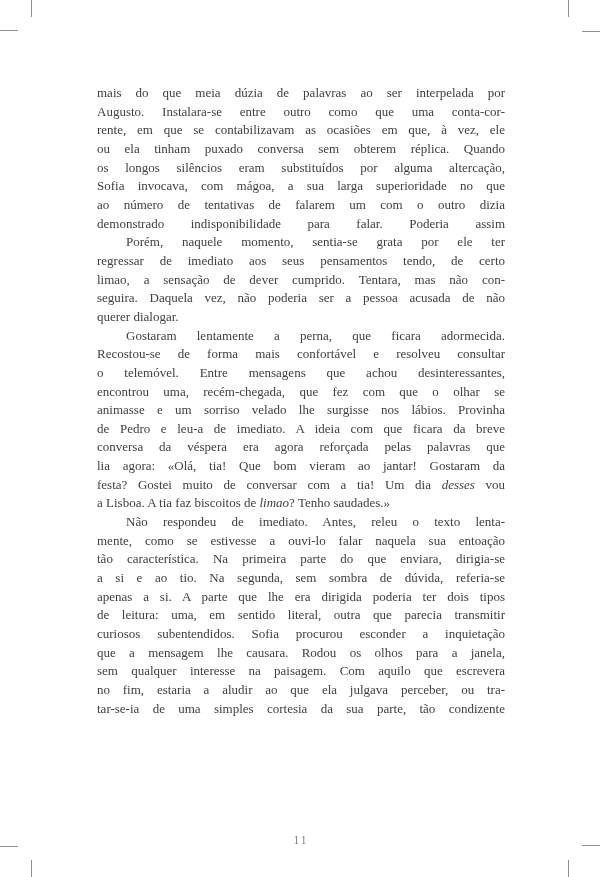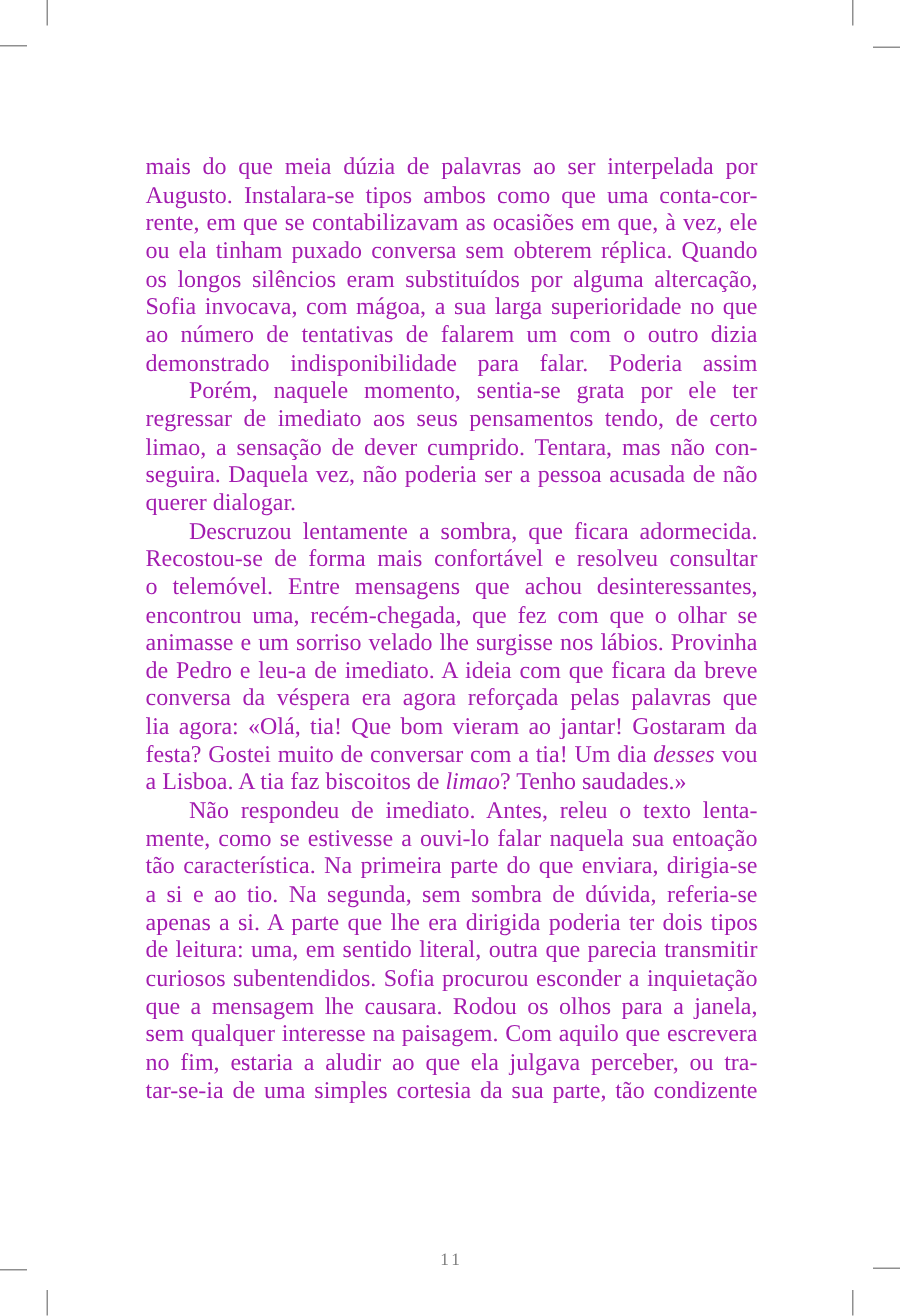--- a/index.html
+++ b/index.html
@@ -31,24 +31,24 @@
   .crop.tr-v { left: 568px; top: 0; }
   .crop.tr-h { left: 582px; top: 31px; }
   .crop.bl-v { left: 31px;  top: 860px; }
   .crop.bl-h { left: 0;     top: 846px; }
   .crop.br-v { left: 568px; top: 860px; }
   .crop.br-h { left: 582px; top: 845px; }
 
   .text-block {
     position: absolute;
     left: 97px;
-    top: 103px;
+    top: 84px;
     width: 408px;
-    color: #a21caf;
-    font-size: 16px;
+    color: #404040;
+    font-size: 13px;
     line-height: 18.66px;
     text-rendering: optimizeLegibility;
   }
   .para { margin: 0; }
   .line {
     text-align: justify;
     text-align-last: justify;
     text-justify: inter-word;
     white-space: normal;
     height: 18.66px;
@@ -80,37 +80,37 @@
   <div class="crop v tr-v"></div>
   <div class="crop h tr-h"></div>
   <div class="crop v bl-v"></div>
   <div class="crop h bl-h"></div>
   <div class="crop v br-v"></div>
   <div class="crop h br-h"></div>
 
   <main class="text-block" id="text-block">
       <div class="para">
         <div class="line">mais do que meia dúzia de palavras ao ser interpelada por</div>
-        <div class="line">Augusto. Instalara-se tipos ambos como que uma conta-cor-</div>
+        <div class="line">Augusto. Instalara-se entre outro como que uma conta-cor-</div>
         <div class="line">rente, em que se contabilizavam as ocasiões em que, à vez, ele</div>
         <div class="line">ou ela tinham puxado conversa sem obterem réplica. Quando</div>
         <div class="line">os longos silêncios eram substituídos por alguma altercação,</div>
         <div class="line">Sofia invocava, com mágoa, a sua larga superioridade no que</div>
         <div class="line">ao número de tentativas de falarem um com o outro dizia</div>
       </div>
       <div class="para">
         <div class="line">demonstrado indisponibilidade para falar. Poderia assim</div>
         <div class="line indent">Porém, naquele momento, sentia-se grata por ele ter</div>
         <div class="line">regressar de imediato aos seus pensamentos tendo, de certo</div>
         <div class="line">limao, a sensação de dever cumprido. Tentara, mas não con-</div>
         <div class="line">seguira. Daquela vez, não poderia ser a pessoa acusada de não</div>
         <div class="line lastline">querer dialogar.</div>
       </div>
       <div class="para">
-        <div class="line indent">Descruzou lentamente a sombra, que ficara adormecida.</div>
+        <div class="line indent">Gostaram lentamente a perna, que ficara adormecida.</div>
         <div class="line">Recostou-se de forma mais confortável e resolveu consultar</div>
         <div class="line">o telemóvel. Entre mensagens que achou desinteressantes,</div>
         <div class="line">encontrou uma, recém-chegada, que fez com que o olhar se</div>
         <div class="line">animasse e um sorriso velado lhe surgisse nos lábios. Provinha</div>
         <div class="line">de Pedro e leu-a de imediato. A ideia com que ficara da breve</div>
         <div class="line">conversa da véspera era agora reforçada pelas palavras que</div>
         <div class="line">lia agora: «Olá, tia! Que bom vieram ao jantar! Gostaram da</div>
         <div class="line">festa? Gostei muito de conversar com a tia! Um dia <i>desses</i> vou</div>
         <div class="line lastline">a Lisboa. A tia faz biscoitos de <i>limao</i>? Tenho saudades.»</div>
       </div>

